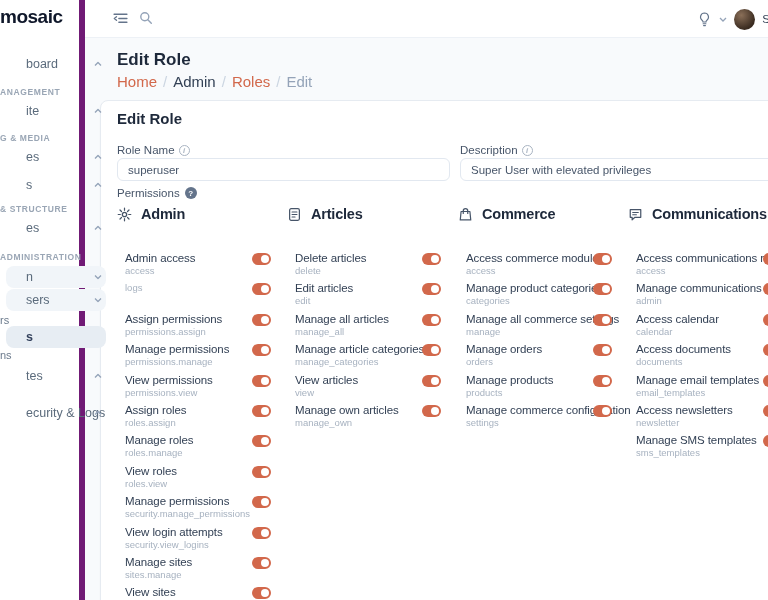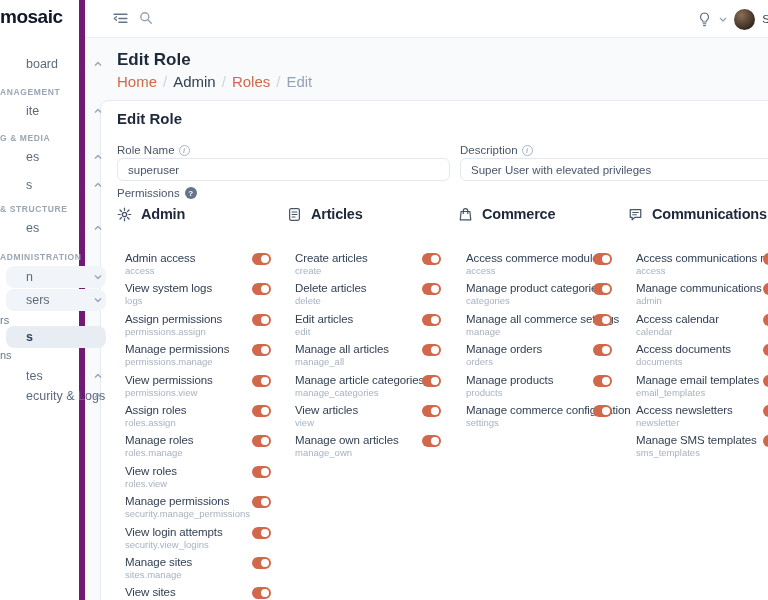--- a/index.html
+++ b/index.html
@@ -135,21 +135,21 @@
         </div>
         <div class="side-sub" style="top: 349px;">ns</div>
         <div class="side-item" style="top: 365px;">
           <span class="lbl">tes</span>
           <span class="chev">
             <svg width="8" height="5" viewBox="0 0 8 5">
               <polyline points="1,4 4,1 7,4" fill="none" stroke="#94A3B8" stroke-width="1.3"></polyline>
             </svg>
           </span>
         </div>
-        <div class="side-item" style="top: 385px;">
+        <div class="side-item" style="top: 402px;">
           <span class="lbl">ecurity &amp; Logs</span>
           <span class="chev">
             <svg width="8" height="5" viewBox="0 0 8 5">
               <polyline points="1,4 4,1 7,4" fill="none" stroke="#94A3B8" stroke-width="1.3"></polyline>
             </svg>
           </span>
         </div>
       </nav>
   </aside>
 
@@ -226,21 +226,20 @@
       </div>
       <div class="perm-col" style="left: 117px;">
         <div class="perm-row">
           <div class="pr-title">Admin access</div>
           <div class="pr-key">access</div>
           <span class="toggle on" style="background: rgb(210, 104, 75);">
             <span class="knob"></span>
           </span>
         </div>
         <div class="perm-row">
-          <div class="pr-title">View system logs</div>
           <div class="pr-key">logs</div>
           <span class="toggle on" style="background: rgb(210, 104, 75);">
             <span class="knob"></span>
           </span>
         </div>
         <div class="perm-row">
           <div class="pr-title">Assign permissions</div>
           <div class="pr-key">permissions.assign</div>
           <span class="toggle on" style="background: rgb(210, 104, 75);">
             <span class="knob"></span>
@@ -314,27 +313,20 @@
         <span class="ph-icon">
           <svg width="15" height="15" viewBox="0 0 16 16">
             <rect x="2.8" y="1.8" width="10.4" height="12.4" rx="1.6" fill="none" stroke="#475569" stroke-width="1.3"></rect>
             <path d="M5.4 5.3h5.2 M5.4 8h5.2 M5.4 10.7h3.2" stroke="#475569" stroke-width="1.2" stroke-linecap="round"></path>
           </svg>
         </span>
         <span class="ph-name">Articles</span>
       </div>
       <div class="perm-col" style="left: 287px;">
         <div class="perm-row">
-          <div class="pr-title">Create articles</div>
-          <div class="pr-key">create</div>
-          <span class="toggle on" style="background: rgb(210, 104, 75);">
-            <span class="knob"></span>
-          </span>
-        </div>
-        <div class="perm-row">
           <div class="pr-title">Delete articles</div>
           <div class="pr-key">delete</div>
           <span class="toggle on" style="background: rgb(210, 104, 75);">
             <span class="knob"></span>
           </span>
         </div>
         <div class="perm-row">
           <div class="pr-title">Edit articles</div>
           <div class="pr-key">edit</div>
           <span class="toggle on" style="background: rgb(210, 104, 75);">

